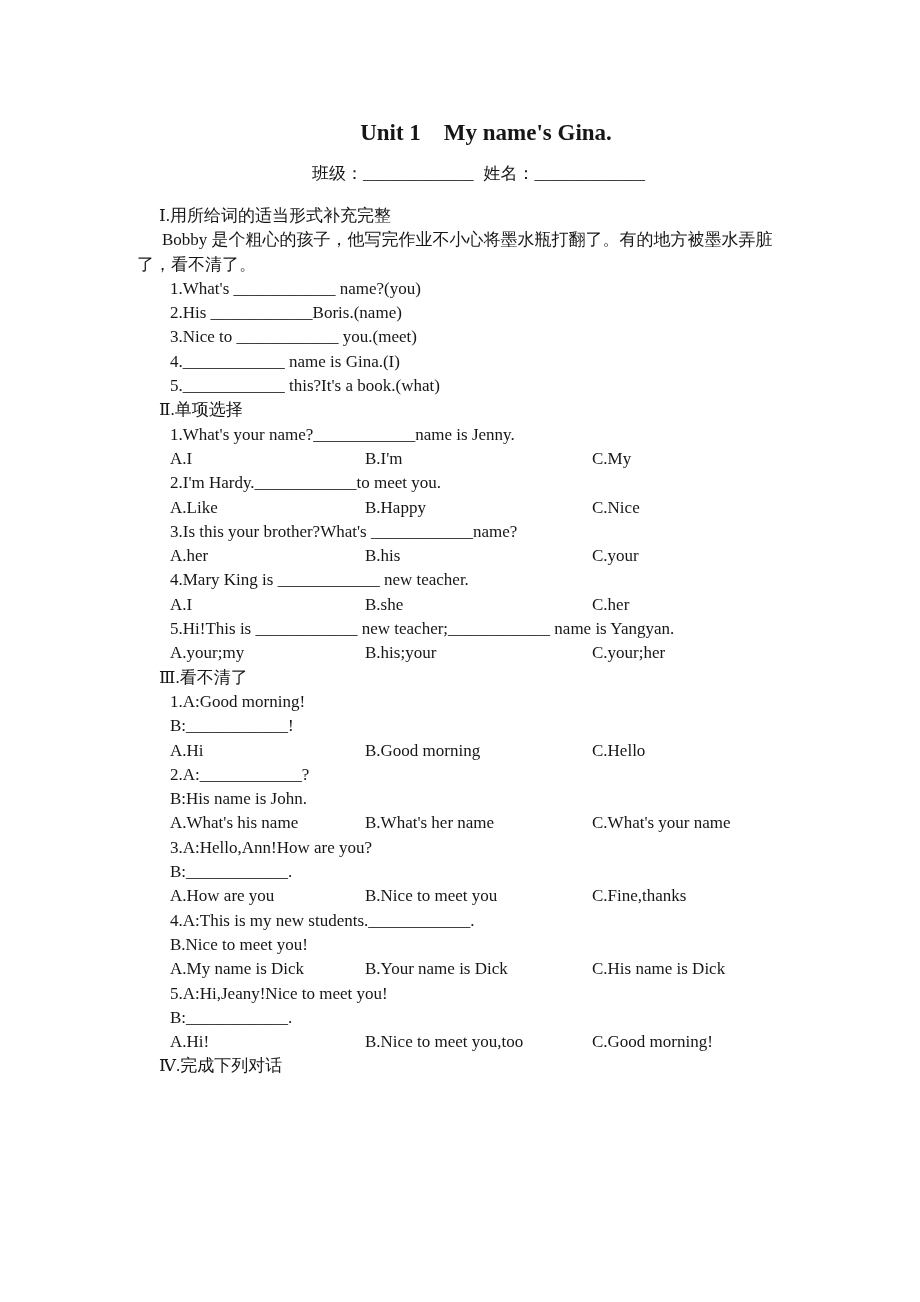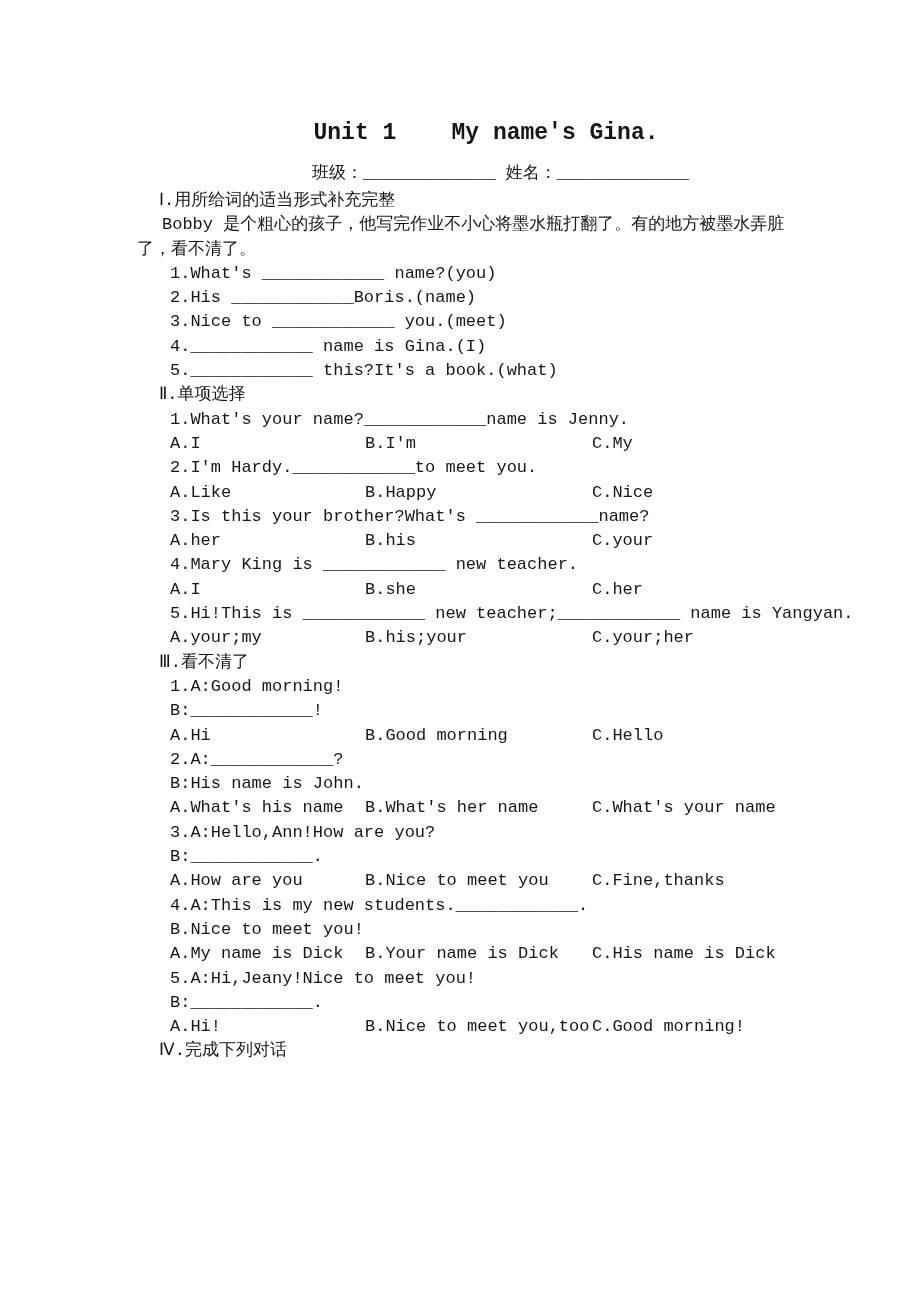--- a/index.html
+++ b/index.html
@@ -14,41 +14,40 @@
     color: #161616;
     font-family: "Liberation Serif", "DejaVu Serif", serif;
     font-size: 17px;
   }
   .page {
     box-sizing: border-box;
     width: 920px;
     height: 1302px;
     padding: 118px 135px 0 137px;
     background: #ffffff;
-    font-family: Liberation Mono, monospace;
   }
   .title {
     margin: 0 0 0 50px;
     font-size: 23px;
     font-weight: bold;
     text-align: center;
     line-height: 30px;
     white-space: pre;
   }
   .meta {
     margin-top: 13px;
     line-height: 26px;
     padding-left: 175px;
     white-space: pre;
   }
   .meta .name-label {
     margin-left: 10px;
   }
   .content {
-    margin-top: 2px;
+    margin-top: 17px;
     line-height: 24.3px;
   }
   .line { white-space: pre; }
   .sec-head { padding-left: 22px; }
   .q { padding-left: 33px; }
   .intro {
     margin: 0;
     text-indent: 25px;
     width: 650px;
     white-space: normal;

